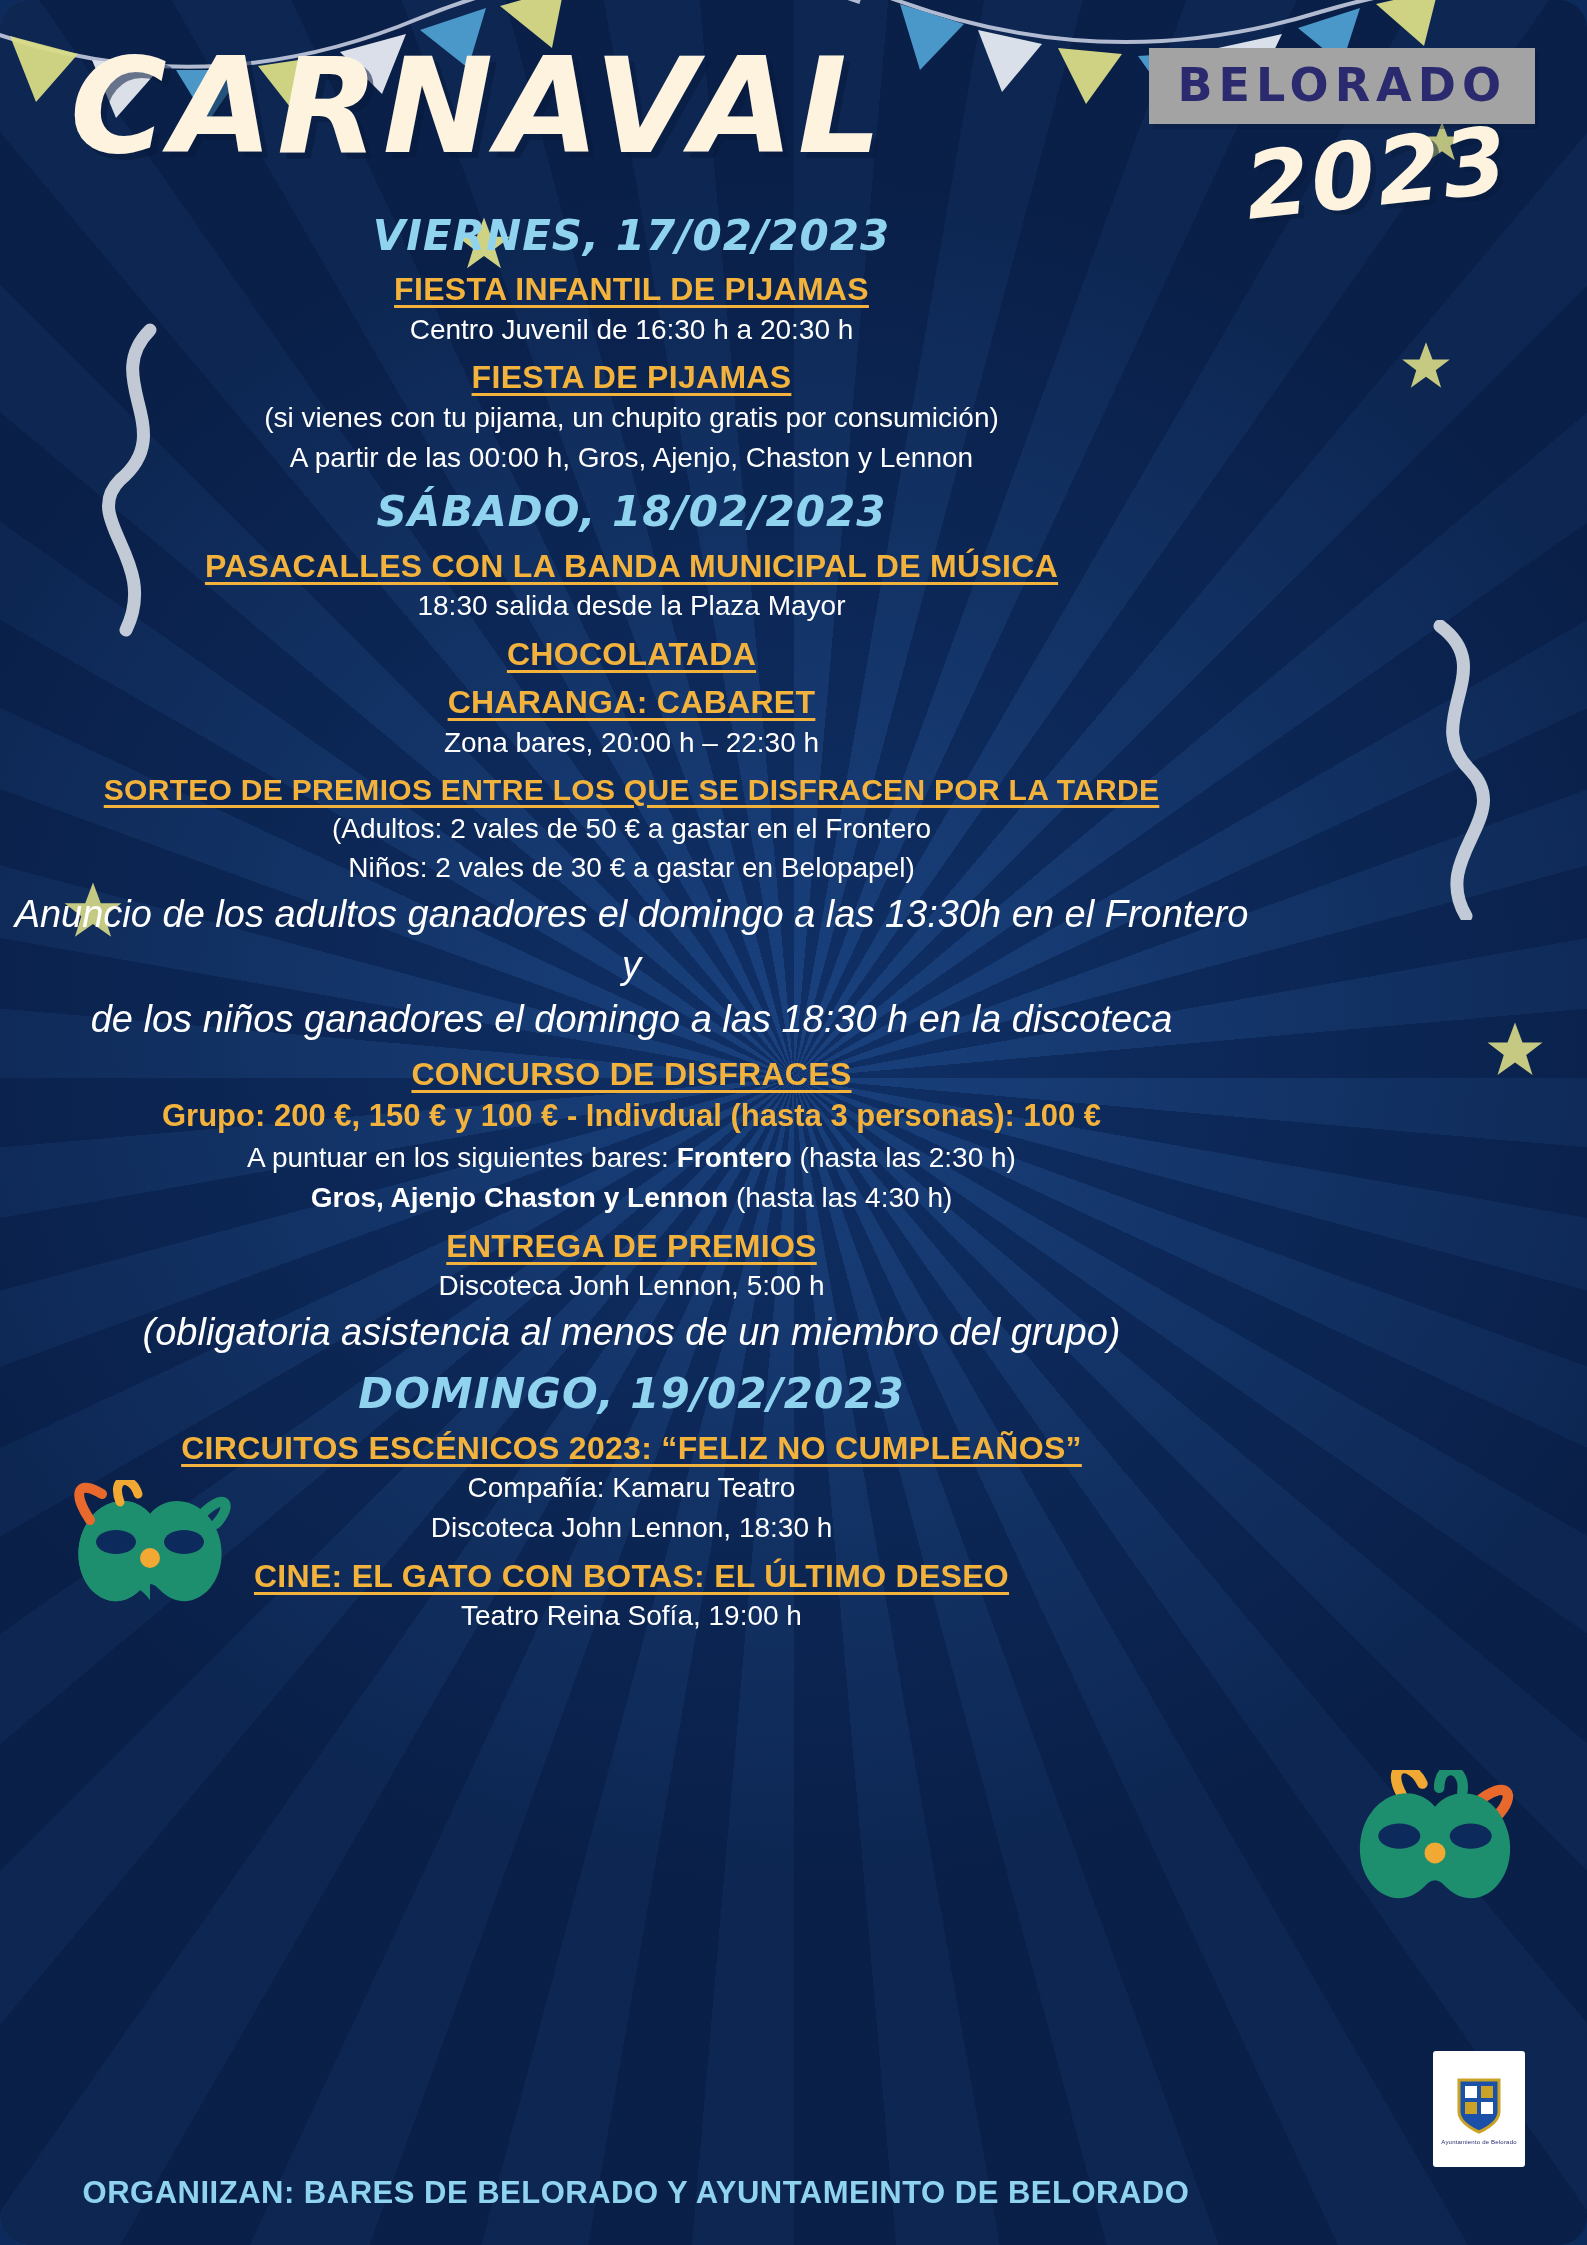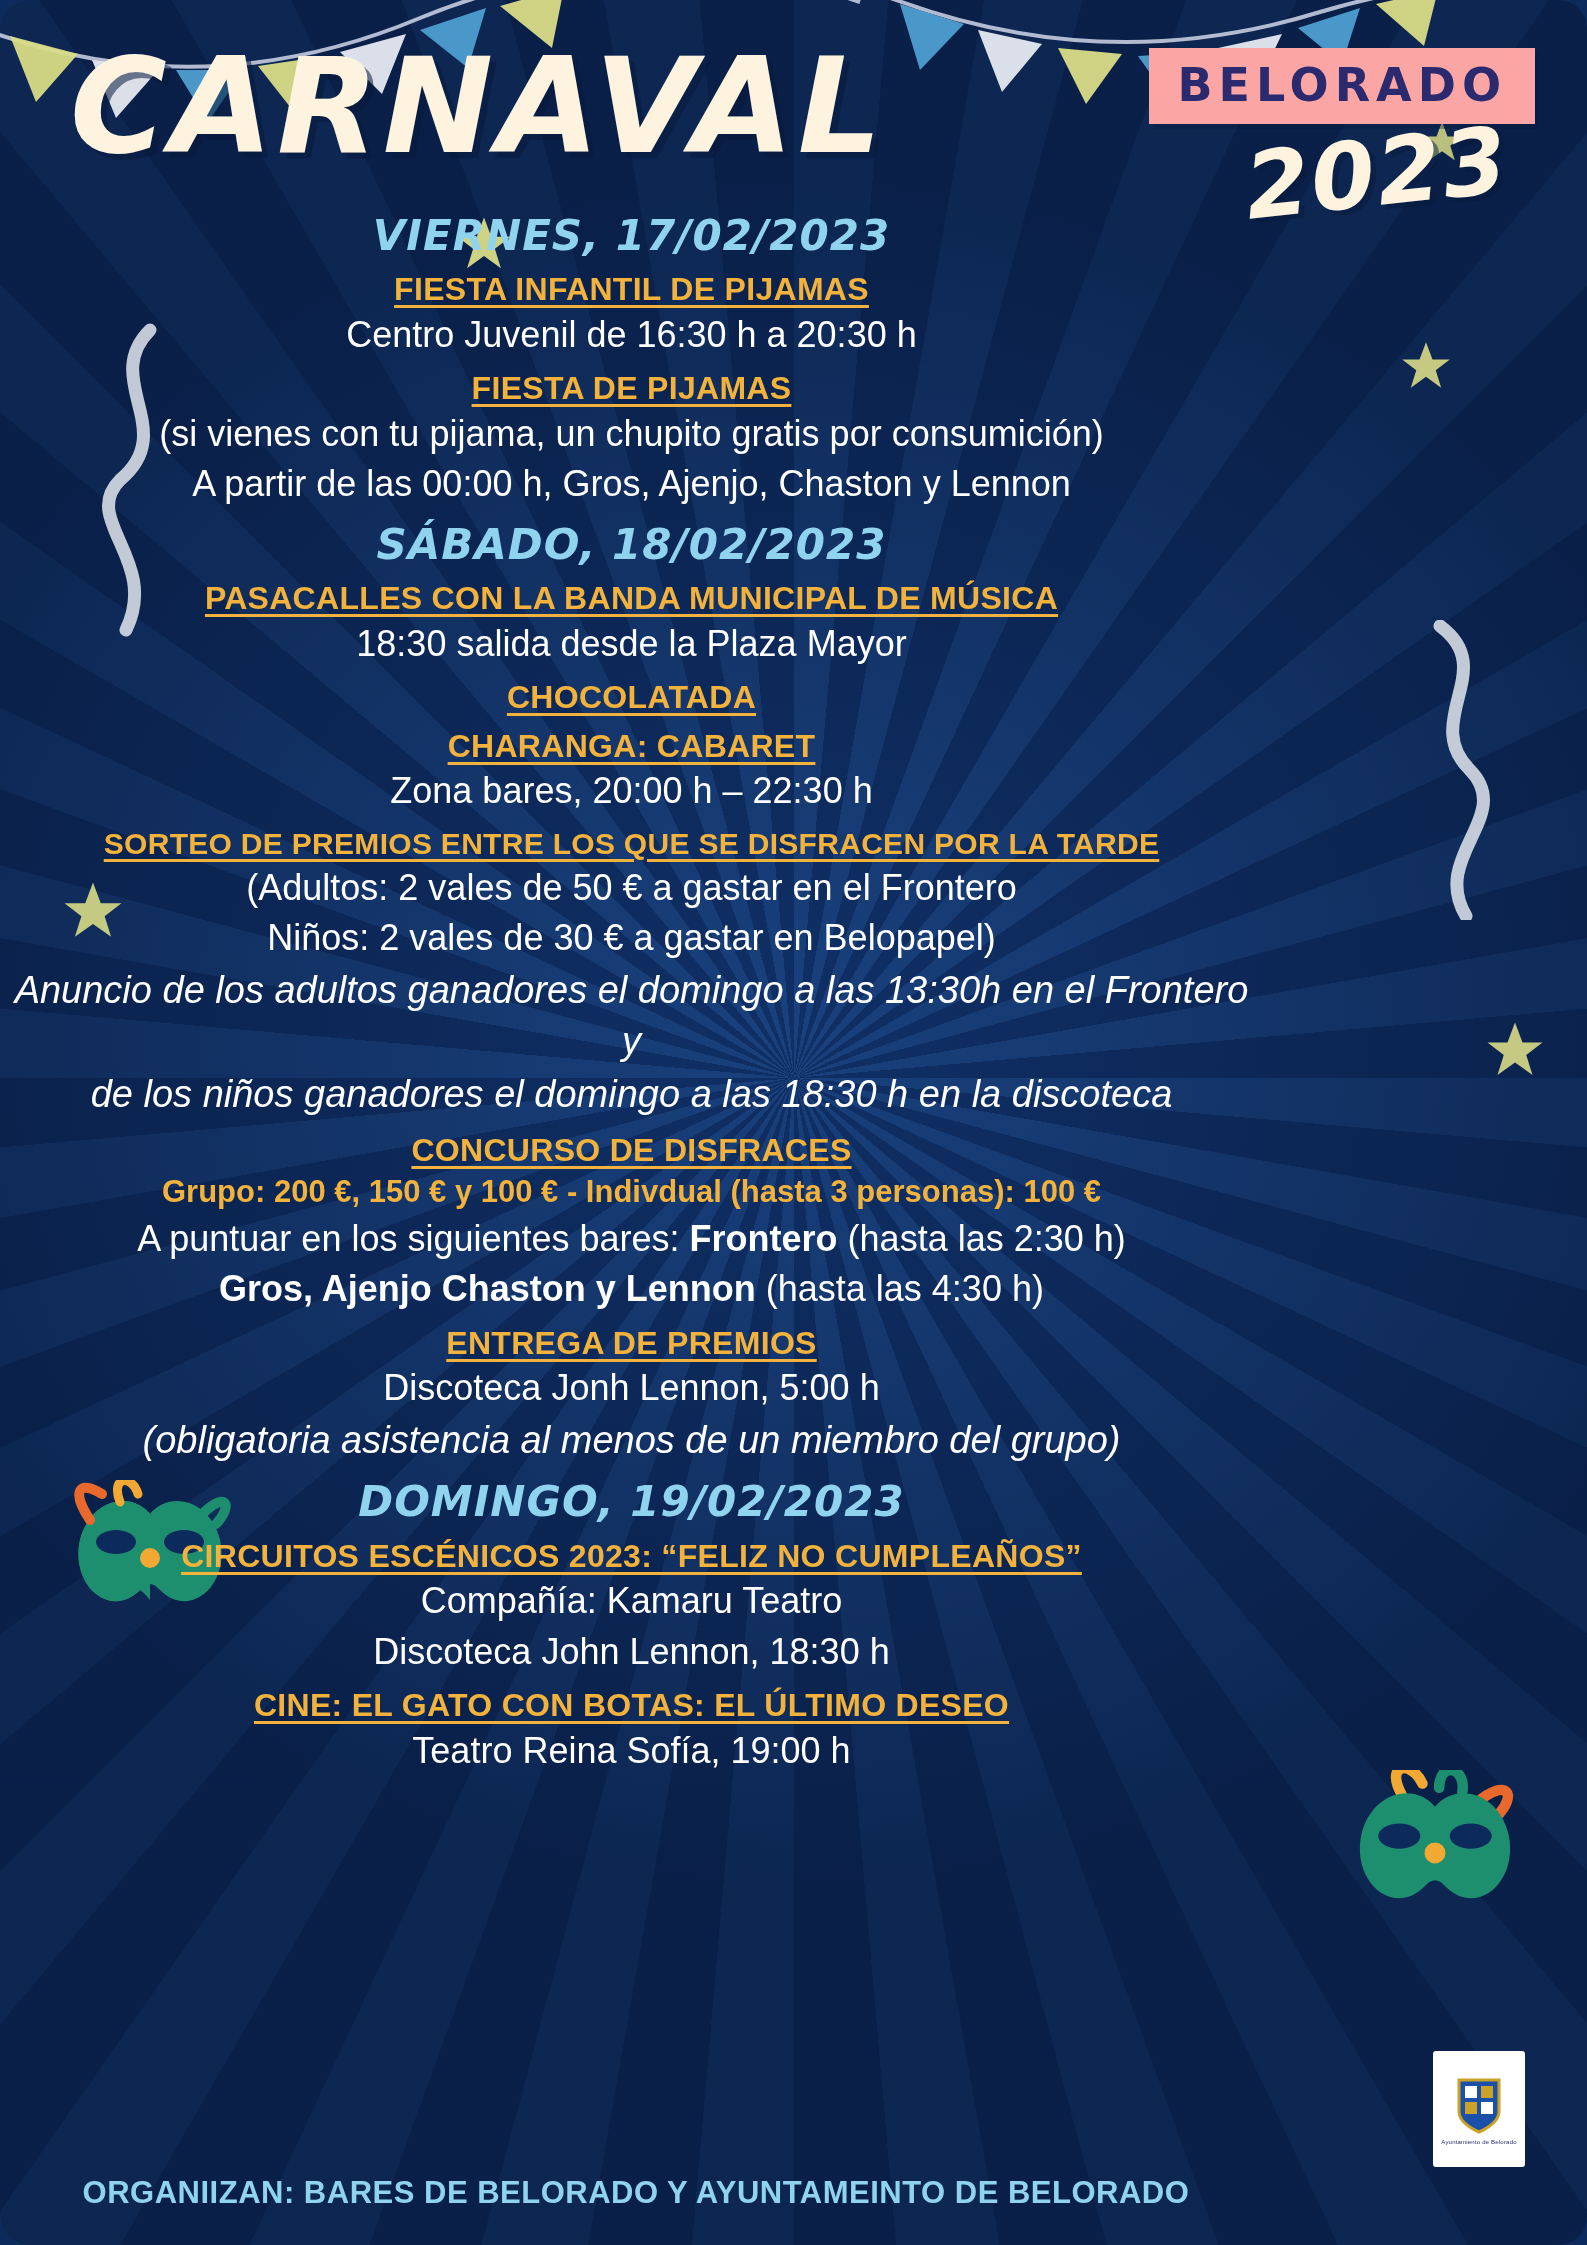--- a/index.html
+++ b/index.html
@@ -67,21 +67,21 @@
     color: #fdf3df;
     text-shadow: 6px 6px 0 rgba(8,26,60,0.55);
     line-height: 1;
     margin: 0;
     white-space: nowrap;
   }
   .belorado-box {
     position: absolute;
     right: 52px;
     top: 48px;
-    background: #fca5a5;
+    background: #a3a3a3;
     padding: 14px 28px 16px 28px;
     box-shadow: 4px 5px 0 rgba(8,26,60,0.35);
   }
   .belorado-box span {
     font-family: "DejaVu Sans", sans-serif;
     font-weight: bold;
     font-size: 46px;
     letter-spacing: 6px;
     color: #2b2a6e;
     line-height: 1;
@@ -141,21 +141,21 @@
     color: #f2b23c;
     text-decoration: underline;
     text-underline-offset: 5px;
     margin: 10px 0 2px 0;
     line-height: 1.2;
     letter-spacing: 0.3px;
   }
   .evt.small { font-size: 30px; }
   .line {
     font-family: "Liberation Sans", sans-serif;
-    font-size: 36px;
+    font-size: 28px;
     color: #ffffff;
     margin: 2px 0;
     line-height: 1.35;
     font-weight: 400;
   }
   .line.italic { font-style: italic; font-size: 38px; }
   .line.gold {
     color: #f2b23c;
     font-weight: bold;
     font-size: 31px;

